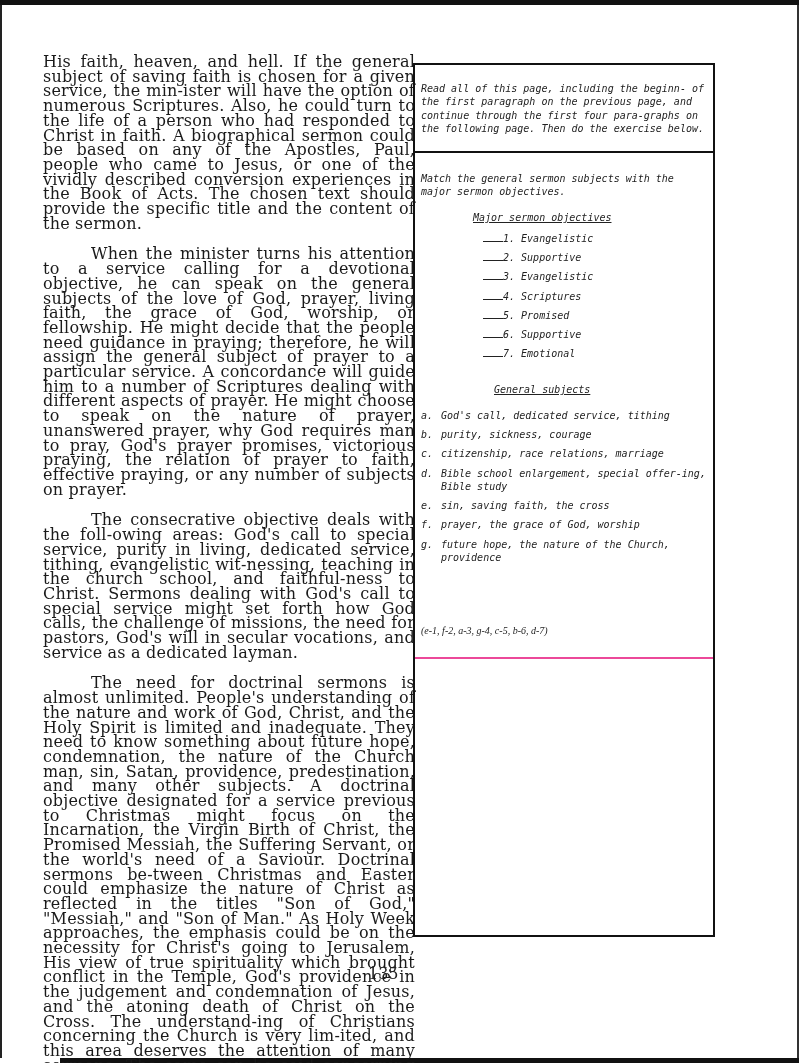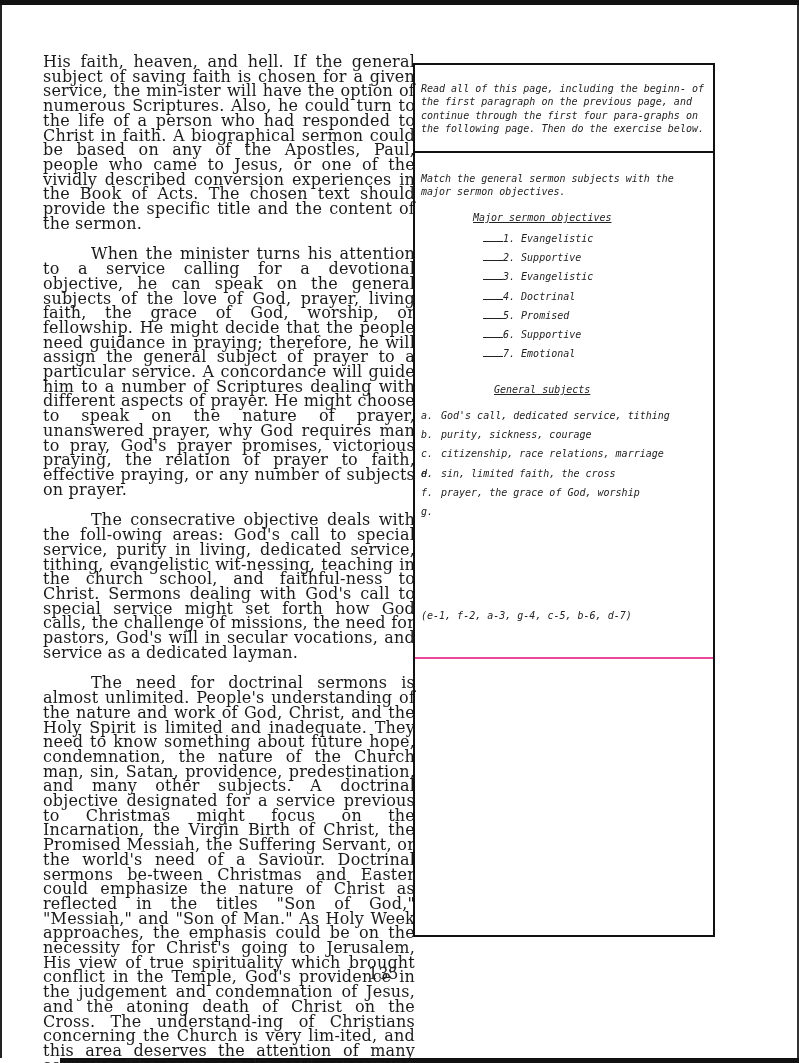--- a/index.html
+++ b/index.html
@@ -37,21 +37,21 @@
   .obj-heading {
     position: absolute; left: 58px; top: 58px; text-decoration: underline;
   }
   .obj-list { position: absolute; left: 68px; top: 77px; margin: 0; padding: 0; list-style: none; }
   .obj-list li { height: 19.2px; }
   .blank-line { display: inline-block; width: 20px; border-bottom: 1px solid #222; height: 11px; vertical-align: baseline; }
   .subj-heading { position: absolute; left: 79px; top: 230px; text-decoration: underline; }
   .subj-list { position: absolute; left: 6px; top: 256px; width: 288px; margin: 0; padding: 0; list-style: none; }
   .subj-list li { position: relative; padding-left: 20px; margin-bottom: 5.8px; }
   .subj-list li .letter { position: absolute; left: 0; top: 0; }
-  .answer-key { position: absolute; left: 6px; top: 456px; }
+  .answer-key { position: absolute; left: 6px; top: 471px; font-family: Liberation Serif, serif; }
 
   .page-number {
     position: absolute; left: 368px; top: 964px;
     font-family: "DejaVu Serif", "Liberation Serif", serif; font-size: 16px; color: #222;
   }
 </style>
 </head>
 <body>
 
 <div class="scan-top"></div>
@@ -71,35 +71,35 @@
     <div class="instruct-text">Read all of this page, including the beginn- of the first paragraph on the previous page, and continue through the first four para-graphs on the following page.  Then do the exercise below.</div>
   </div>
 
   <div class="box-section sec-exercise">
     <div class="exercise-prompt">Match the general sermon subjects with the major sermon objectives.</div>
     <div class="obj-heading">Major sermon objectives</div>
     <ul class="obj-list">
       <li><span class="blank-line"></span><span>1.</span> <span>Evangelistic</span></li>
       <li><span class="blank-line"></span><span>2.</span> <span>Supportive</span></li>
       <li><span class="blank-line"></span><span>3.</span> <span>Evangelistic</span></li>
-      <li><span class="blank-line"></span><span>4.</span> <span>Doctrinal</span></li>
+      <li><span class="blank-line"></span><span>4.</span> <span>Scriptures</span></li>
       <li><span class="blank-line"></span><span>5.</span> <span>Promised</span></li>
       <li><span class="blank-line"></span><span>6.</span> <span>Supportive</span></li>
       <li><span class="blank-line"></span><span>7.</span> <span>Emotional</span></li>
     </ul>
 
     <div class="subj-heading">General subjects</div>
     <ul class="subj-list">
       <li><span class="letter">a.</span><span>God's call, dedicated service, tithing</span></li>
       <li><span class="letter">b.</span><span>purity, sickness, courage</span></li>
       <li><span class="letter">c.</span><span>citizenship, race relations, marriage</span></li>
-      <li><span class="letter">d.</span></li>
-      <li><span class="letter">e.</span><span>sin, limited faith, the cross</span></li>
+      <li><span class="letter">d.</span><span>Bible school enlargement, special offer-ing, Bible study</span></li>
+      <li><span class="letter">e.</span><span>sin, saving faith, the cross</span></li>
       <li><span class="letter">f.</span><span>prayer, the grace of God, worship</span></li>
-      <li><span class="letter">g.</span></li>
+      <li><span class="letter">g.</span><span>future hope, the nature of the Church, providence</span></li>
     </ul>
 
     <div class="answer-key">(e-1, f-2, a-3, g-4, c-5, b-6, d-7)</div>
   </div>
 
   <div class="box-section sec-blank"></div>
 </div>
 
 <div class="page-number">135</div>
 

